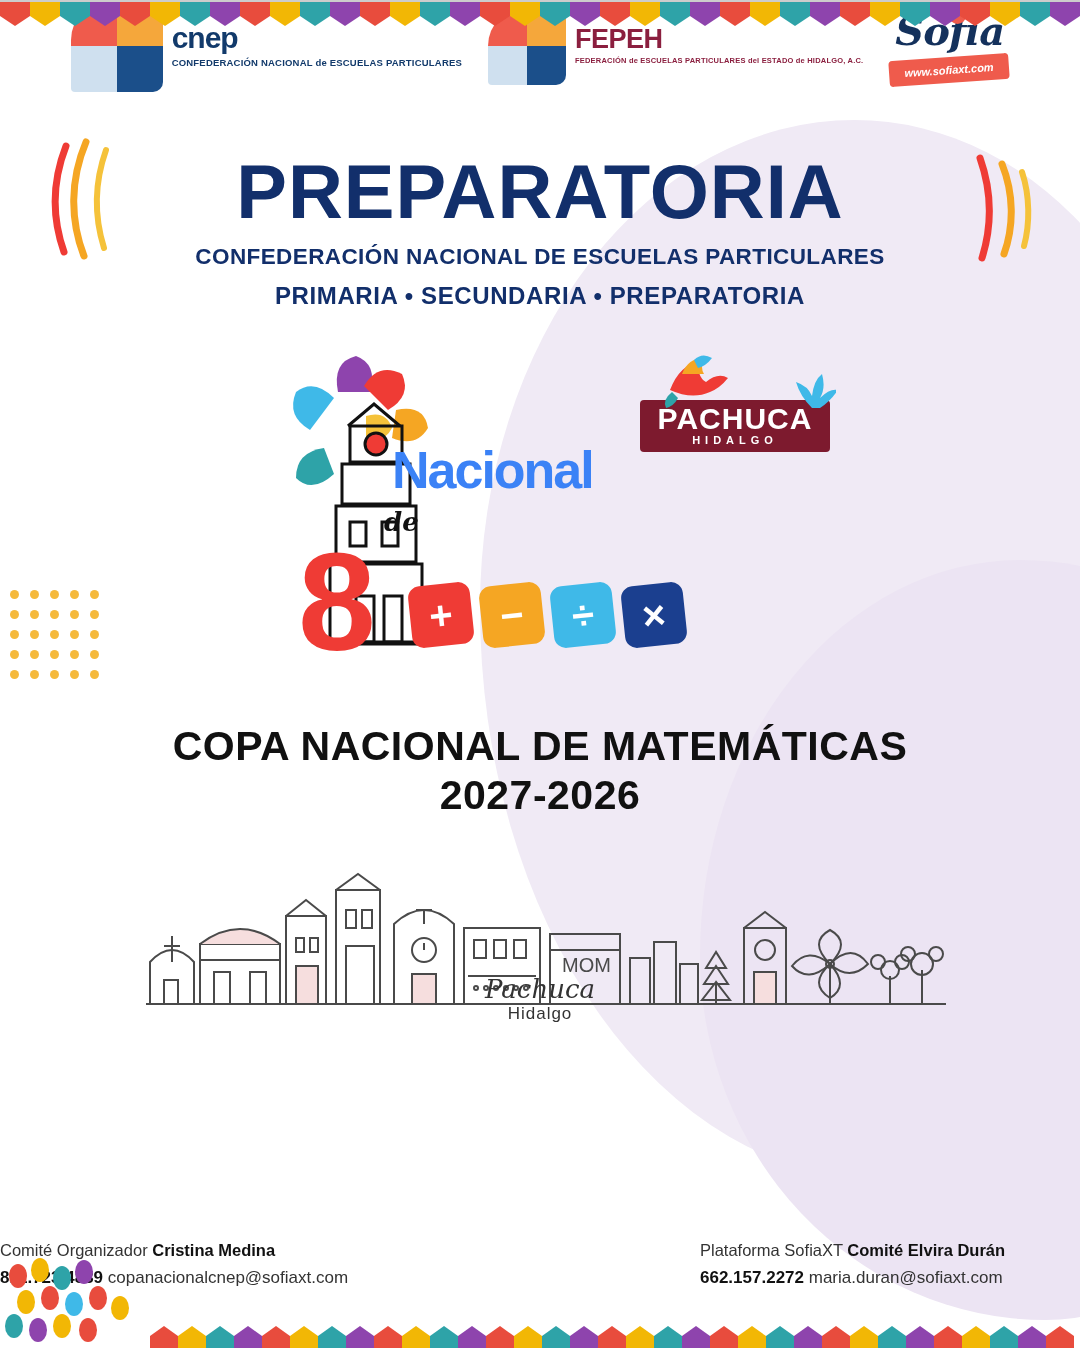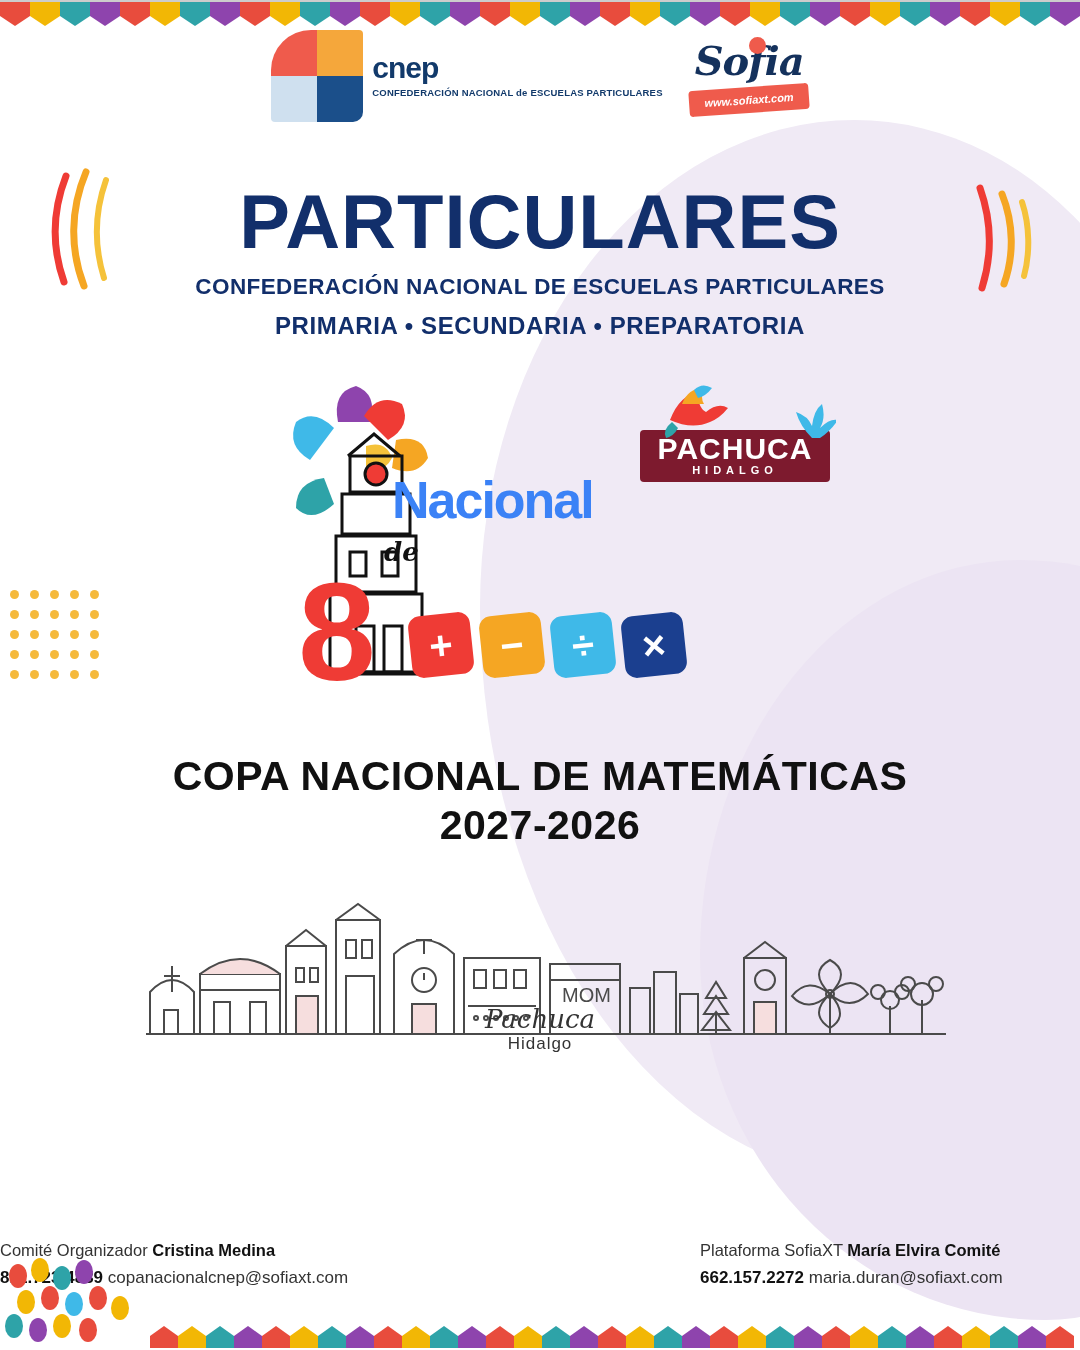--- a/index.html
+++ b/index.html
@@ -38,21 +38,21 @@
   .papel-bottom{
     position:absolute;left:0;bottom:0;width:1080px;height:40px;z-index:5;
   }
 
   
   .content{position:relative;z-index:2;}
 
   
   .logos{
     display:flex;align-items:center;justify-content:center;
-    gap:26px;padding-top:30px;
+    gap:26px;
   }
   .cnep-logo{display:flex;align-items:center;gap:9px;}
   .sq{
     width:92px;height:92px;
     display:grid;grid-template-columns:1fr 1fr;grid-template-rows:1fr 1fr;
     border-radius:4px;overflow:hidden;
   }
   .sq i{display:block;}
   .sq .a{background:#ef5b4c;border-top-left-radius:40px;}
   .sq .b{background:#f5a73b;}
@@ -332,20 +332,32 @@
             <i class="b"></i>
             <i class="c"></i>
             <i class="d"></i>
         </div>
         <div class="cnep-text">
           <div class="brand">cnep</div>
           <div class="sub">CONFEDERACIÓN NACIONAL de ESCUELAS PARTICULARES</div>
         </div>
       </div>
 
+      <div class="cnep-logo fepeh">
+        <div class="sq small">
+          <i class="a"></i>
+            <i class="b"></i>
+            <i class="c"></i>
+            <i class="d"></i>
+        </div>
+        <div class="cnep-text">
+          <div class="brand">FEPEH</div>
+          <div class="sub">FEDERACIÓN de ESCUELAS PARTICULARES del ESTADO de HIDALGO, A.C.</div>
+        </div>
+      </div>
 
       <div class="sofia">
         <div class="word">Sofia</div>
         <div class="dot"></div>
         <div class="ribbon">
           <span>www.sofiaxt.com</span>
         </div>
       </div>
 
     </div>
@@ -357,21 +369,21 @@
         <path d="M38 8 C22 46 22 86 36 122" stroke="#f5a623" stroke-width="7" fill="none" stroke-linecap="round"></path>
         <path d="M58 16 C46 50 46 82 56 114" stroke="#f5c23a" stroke-width="6" fill="none" stroke-linecap="round"></path>
       </svg>
 
       <svg class="swoosh-right" width="80" height="140" viewBox="0 0 80 140">
         <path d="M22 24 C34 58 34 92 24 124" stroke="#ef3b35" stroke-width="7" fill="none" stroke-linecap="round"></path>
         <path d="M44 30 C56 60 56 92 46 120" stroke="#f5a623" stroke-width="7" fill="none" stroke-linecap="round"></path>
         <path d="M64 38 C72 62 72 90 66 112" stroke="#f5c23a" stroke-width="6" fill="none" stroke-linecap="round"></path>
       </svg>
 
-      <h1 class="convocatoria">PARTICULARES</h1>
+      <h1 class="convocatoria">PREPARATORIA</h1>
       <div class="sub1">CONFEDERACIÓN NACIONAL DE ESCUELAS PARTICULARES</div>
       <div class="sub2">PRIMARIA • SECUNDARIA • PREPARATORIA</div>
     </div>
 
     <div class="dots">
       <i></i>
         <i></i>
         <i></i>
         <i></i>
         <i></i>
@@ -559,21 +571,21 @@
       </div>
       <div class="line2">
         <span class="phone">811.723.4839</span>
         <span>copanacionalcnep@sofiaxt.com</span>
       </div>
     </div>
 
     <div class="contact right">
       <div class="line1">
         <span>Plataforma SofiaXT</span>
-        <b>María Elvira Comité</b>
+        <b>Comité Elvira Durán</b>
       </div>
       <div class="line2">
         <span class="phone">662.157.2272</span>
         <span>maria.duran@sofiaxt.com</span>
       </div>
     </div>
 
   </div>
 
   <svg class="papel-corner" viewBox="0 0 420 120">

